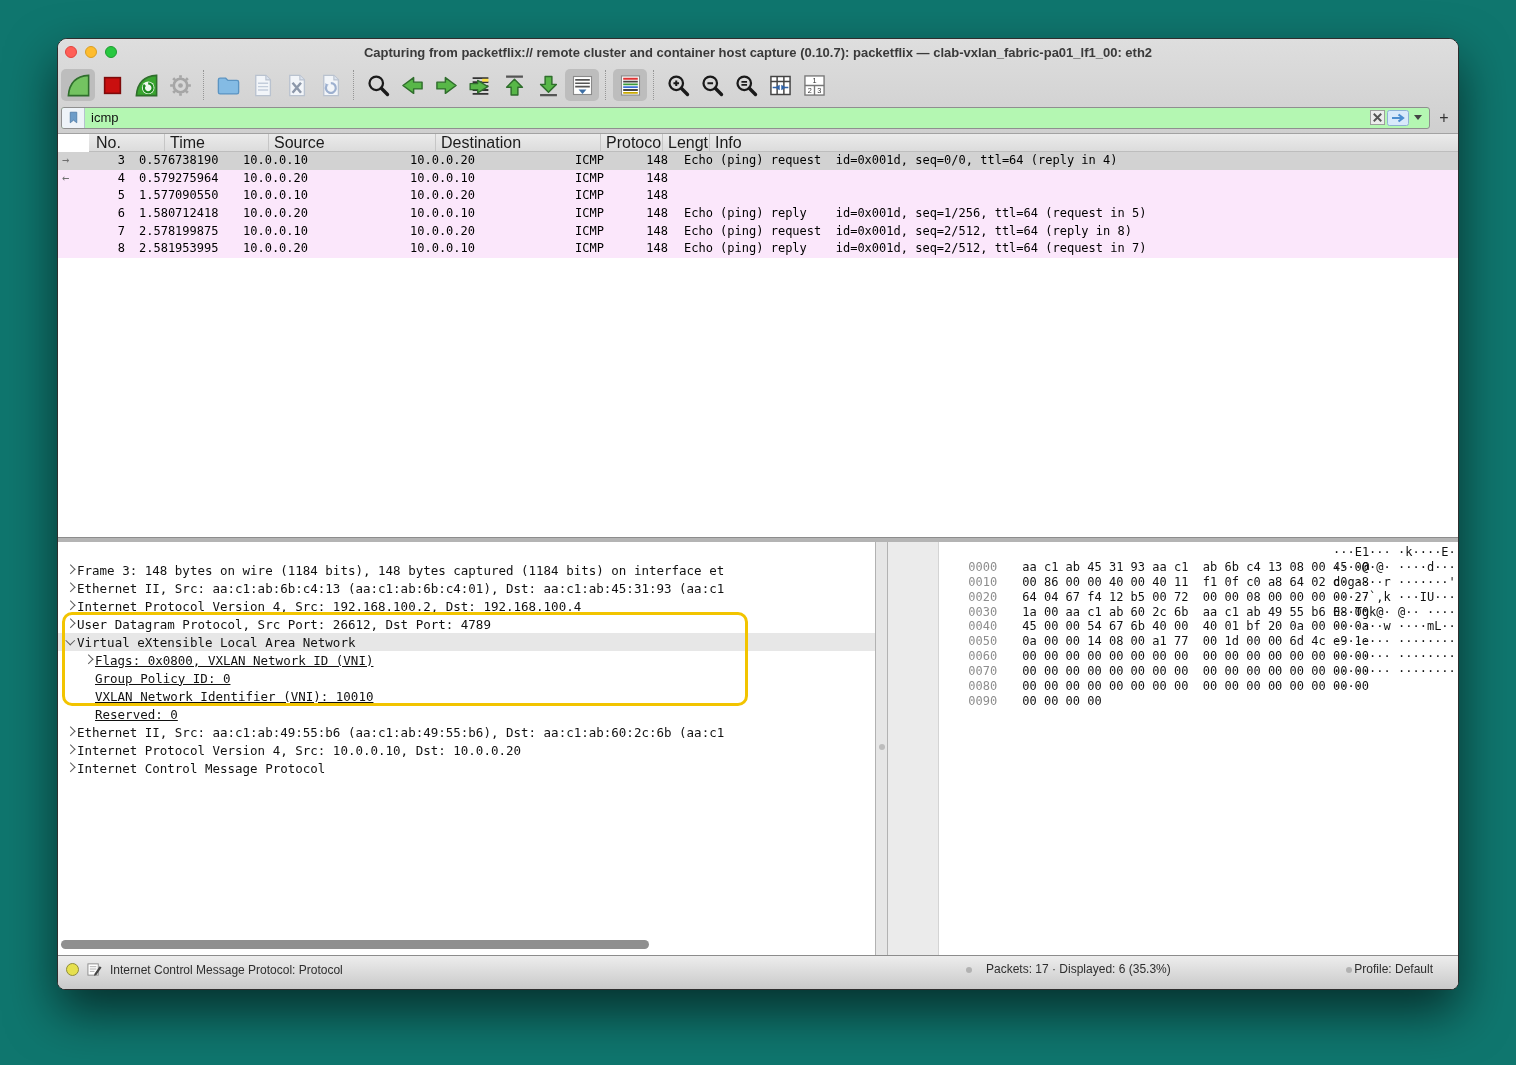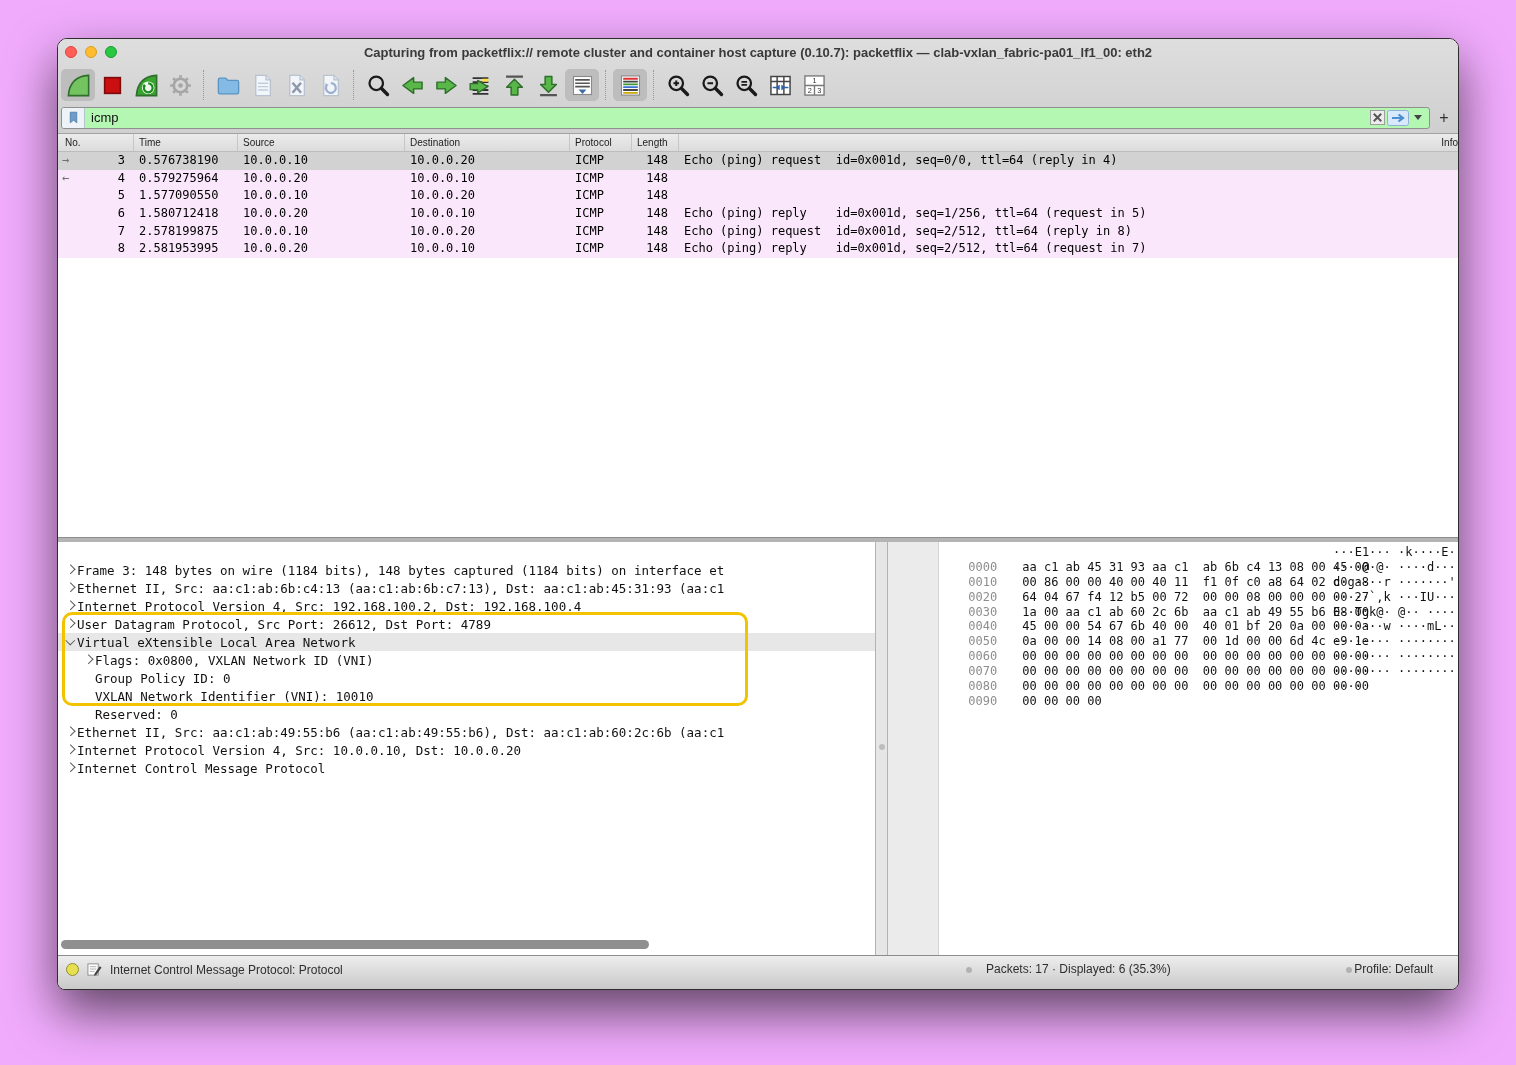--- a/index.html
+++ b/index.html
@@ -1,16 +1,16 @@
 <!DOCTYPE html>
 <html><head>
 <meta charset="utf-8">
 <style>
   html,body{margin:0;padding:0;background:#000;}
-  #canvas{position:relative;width:1516px;height:1065px;background:#f0abfc;overflow:hidden;
+  #canvas{position:relative;width:1516px;height:1065px;background:#0f766e;overflow:hidden;
           font-family:"Liberation Sans",sans-serif;-webkit-font-smoothing:antialiased;}
   #window{position:absolute;left:57px;top:38px;width:1402px;height:952px;
           background:#fff;border:1px solid #2e2e2e;border-radius:10px 10px 8px 8px;
           box-shadow:0 22px 50px rgba(0,0,0,.6);overflow:hidden;
           display:flex;flex-direction:column;box-sizing:border-box;}
   
   .chrome{background:linear-gradient(#dedede,#cfcfcf);border-bottom:1px solid #a2a2a2;}
   .titlebar{position:relative;height:26px;}
   .lights{position:absolute;left:7px;top:7px;display:flex;gap:8px;}
   .light{width:12px;height:12px;border-radius:50%;}
@@ -37,44 +37,44 @@
                 font-family:"Liberation Sans",sans-serif;color:#111;padding:0 6px;height:100%;}
   .fclear,.fapply{flex:none;display:flex;align-items:center;margin-right:2px;}
   .fclear svg{width:15px;height:15px;}
   .fapply svg{width:22px;height:16px;}
   .fcaret{flex:none;width:0;height:0;border-left:4px solid transparent;border-right:4px solid transparent;
           border-top:5px solid #444;margin:0 7px 0 3px;}
   .fadd{flex:none;width:16px;text-align:center;font-size:16px;color:#333;line-height:16px;}
   
   .pkt-grid{display:grid;grid-template-columns:76px 104px 167px 165px 62px 47px 1fr;}
   .pkt-header{height:17px;line-height:17px;background:linear-gradient(#ebebeb,#dcdcdc);
-              border-bottom:1px solid #bdbdbd;font-size:10px;color:#1c1c1c;}
+              border-bottom:1px solid #bdbdbd;font-size:16px;color:#1c1c1c;margin-left:31px;}
   .pkt-header .hcell{padding-left:5px;border-right:1px solid #c6c6c6;overflow:hidden;white-space:nowrap;}
-  .pkt-header .hcell:last-child{border-right:none;text-align:right;}
+  .pkt-header .hcell:last-child{border-right:none;}
   .pkt-rows{font-family:"DejaVu Sans Mono",monospace;font-size:12px;color:#000;}
   .prow{height:17.7px;line-height:17.7px;background:#fbe7fb;white-space:pre;overflow:hidden;}
   .prow.sel{background:#d2d2d2;}
   .prow span{overflow:hidden;white-space:pre;}
   .c-no{position:relative;text-align:right;padding-right:9px;box-sizing:border-box;}
   .c-marker{position:absolute;left:4px;top:0;color:#707070;}
   .c-time,.c-src,.c-dst,.c-proto,.c-info{padding-left:5px;box-sizing:border-box;}
   .c-len{text-align:right;padding-right:11px;box-sizing:border-box;}
   .pkt-filler{flex:1;background:#fff;}
   
   .hsplit{height:4px;background:#b4b4b4;border-top:1px solid #8c8c8c;flex:none;}
   .lower{height:414px;display:flex;flex:none;border-bottom:1px solid #8c8c8c;box-sizing:border-box;}
   .vsplit{width:11px;flex:none;background:#e6e6e6;border-left:1px solid #b2b2b2;border-right:1px solid #b2b2b2;
           position:relative;}
   .vsplit::after{content:"";position:absolute;left:50%;top:202px;transform:translateX(-50%);
                  width:6px;height:6px;border-radius:50%;background:#bdbdbd;}
   
   .detailpane{width:817px;flex:none;background:#fff;position:relative;overflow:hidden;
               font-family:"DejaVu Sans Mono",monospace;font-size:12.5px;color:#111;padding-top:19px;box-sizing:border-box;}
   .drow{height:18px;display:flex;align-items:center;padding-left:6px;white-space:pre;overflow:hidden;}
-  .drow.ind1{padding-left:24px;}
+  .drow.ind1{padding-left:24px;text-decoration:underline;}
   .drow.sel{background:#e7e7e7;}
   .chev{display:inline-block;width:13px;height:12px;position:relative;flex:none;}
   .chev i{display:none;position:absolute;top:2px;left:3px;width:5.5px;height:5.5px;
           border-right:1.6px solid #5a5a5a;border-bottom:1.6px solid #5a5a5a;}
   .chev.chev-r i{display:block;transform:rotate(-45deg);}
   .chev.chev-d i{display:block;transform:rotate(45deg);top:1px;}
   .vx-annotation{position:absolute;left:4px;top:70px;width:686px;height:94px;
                  border:3.5px solid #f2c400;border-radius:10px;pointer-events:none;z-index:5;box-sizing:border-box;}
   .hscroll{position:absolute;left:3px;bottom:6px;width:588px;height:9px;border-radius:5px;background:#8f8f8f;z-index:6;}
   
@@ -381,21 +381,21 @@
     <div class="detailpane">
       <div>
 
           <div class="drow">
             <span class="chev chev-r"><i></i></span>
             <span class="dtext">Frame 3: 148 bytes on wire (1184 bits), 148 bytes captured (1184 bits) on interface et</span>
           </div>
 
           <div class="drow">
             <span class="chev chev-r"><i></i></span>
-            <span class="dtext">Ethernet II, Src: aa:c1:ab:6b:c4:13 (aa:c1:ab:6b:c7:13), Dst: aa:c1:ab:45:31:93 (aa:c1</span>
+            <span class="dtext">Ethernet II, Src: aa:c1:ab:6b:c4:13 (aa:c1:ab:6b:c4:01), Dst: aa:c1:ab:45:31:93 (aa:c1</span>
           </div>
 
           <div class="drow">
             <span class="chev chev-r"><i></i></span>
             <span class="dtext">Internet Protocol Version 4, Src: 192.168.100.2, Dst: 192.168.100.4</span>
           </div>
 
           <div class="drow">
             <span class="chev chev-r"><i></i></span>
             <span class="dtext">User Datagram Protocol, Src Port: 26612, Dst Port: 4789</span>

